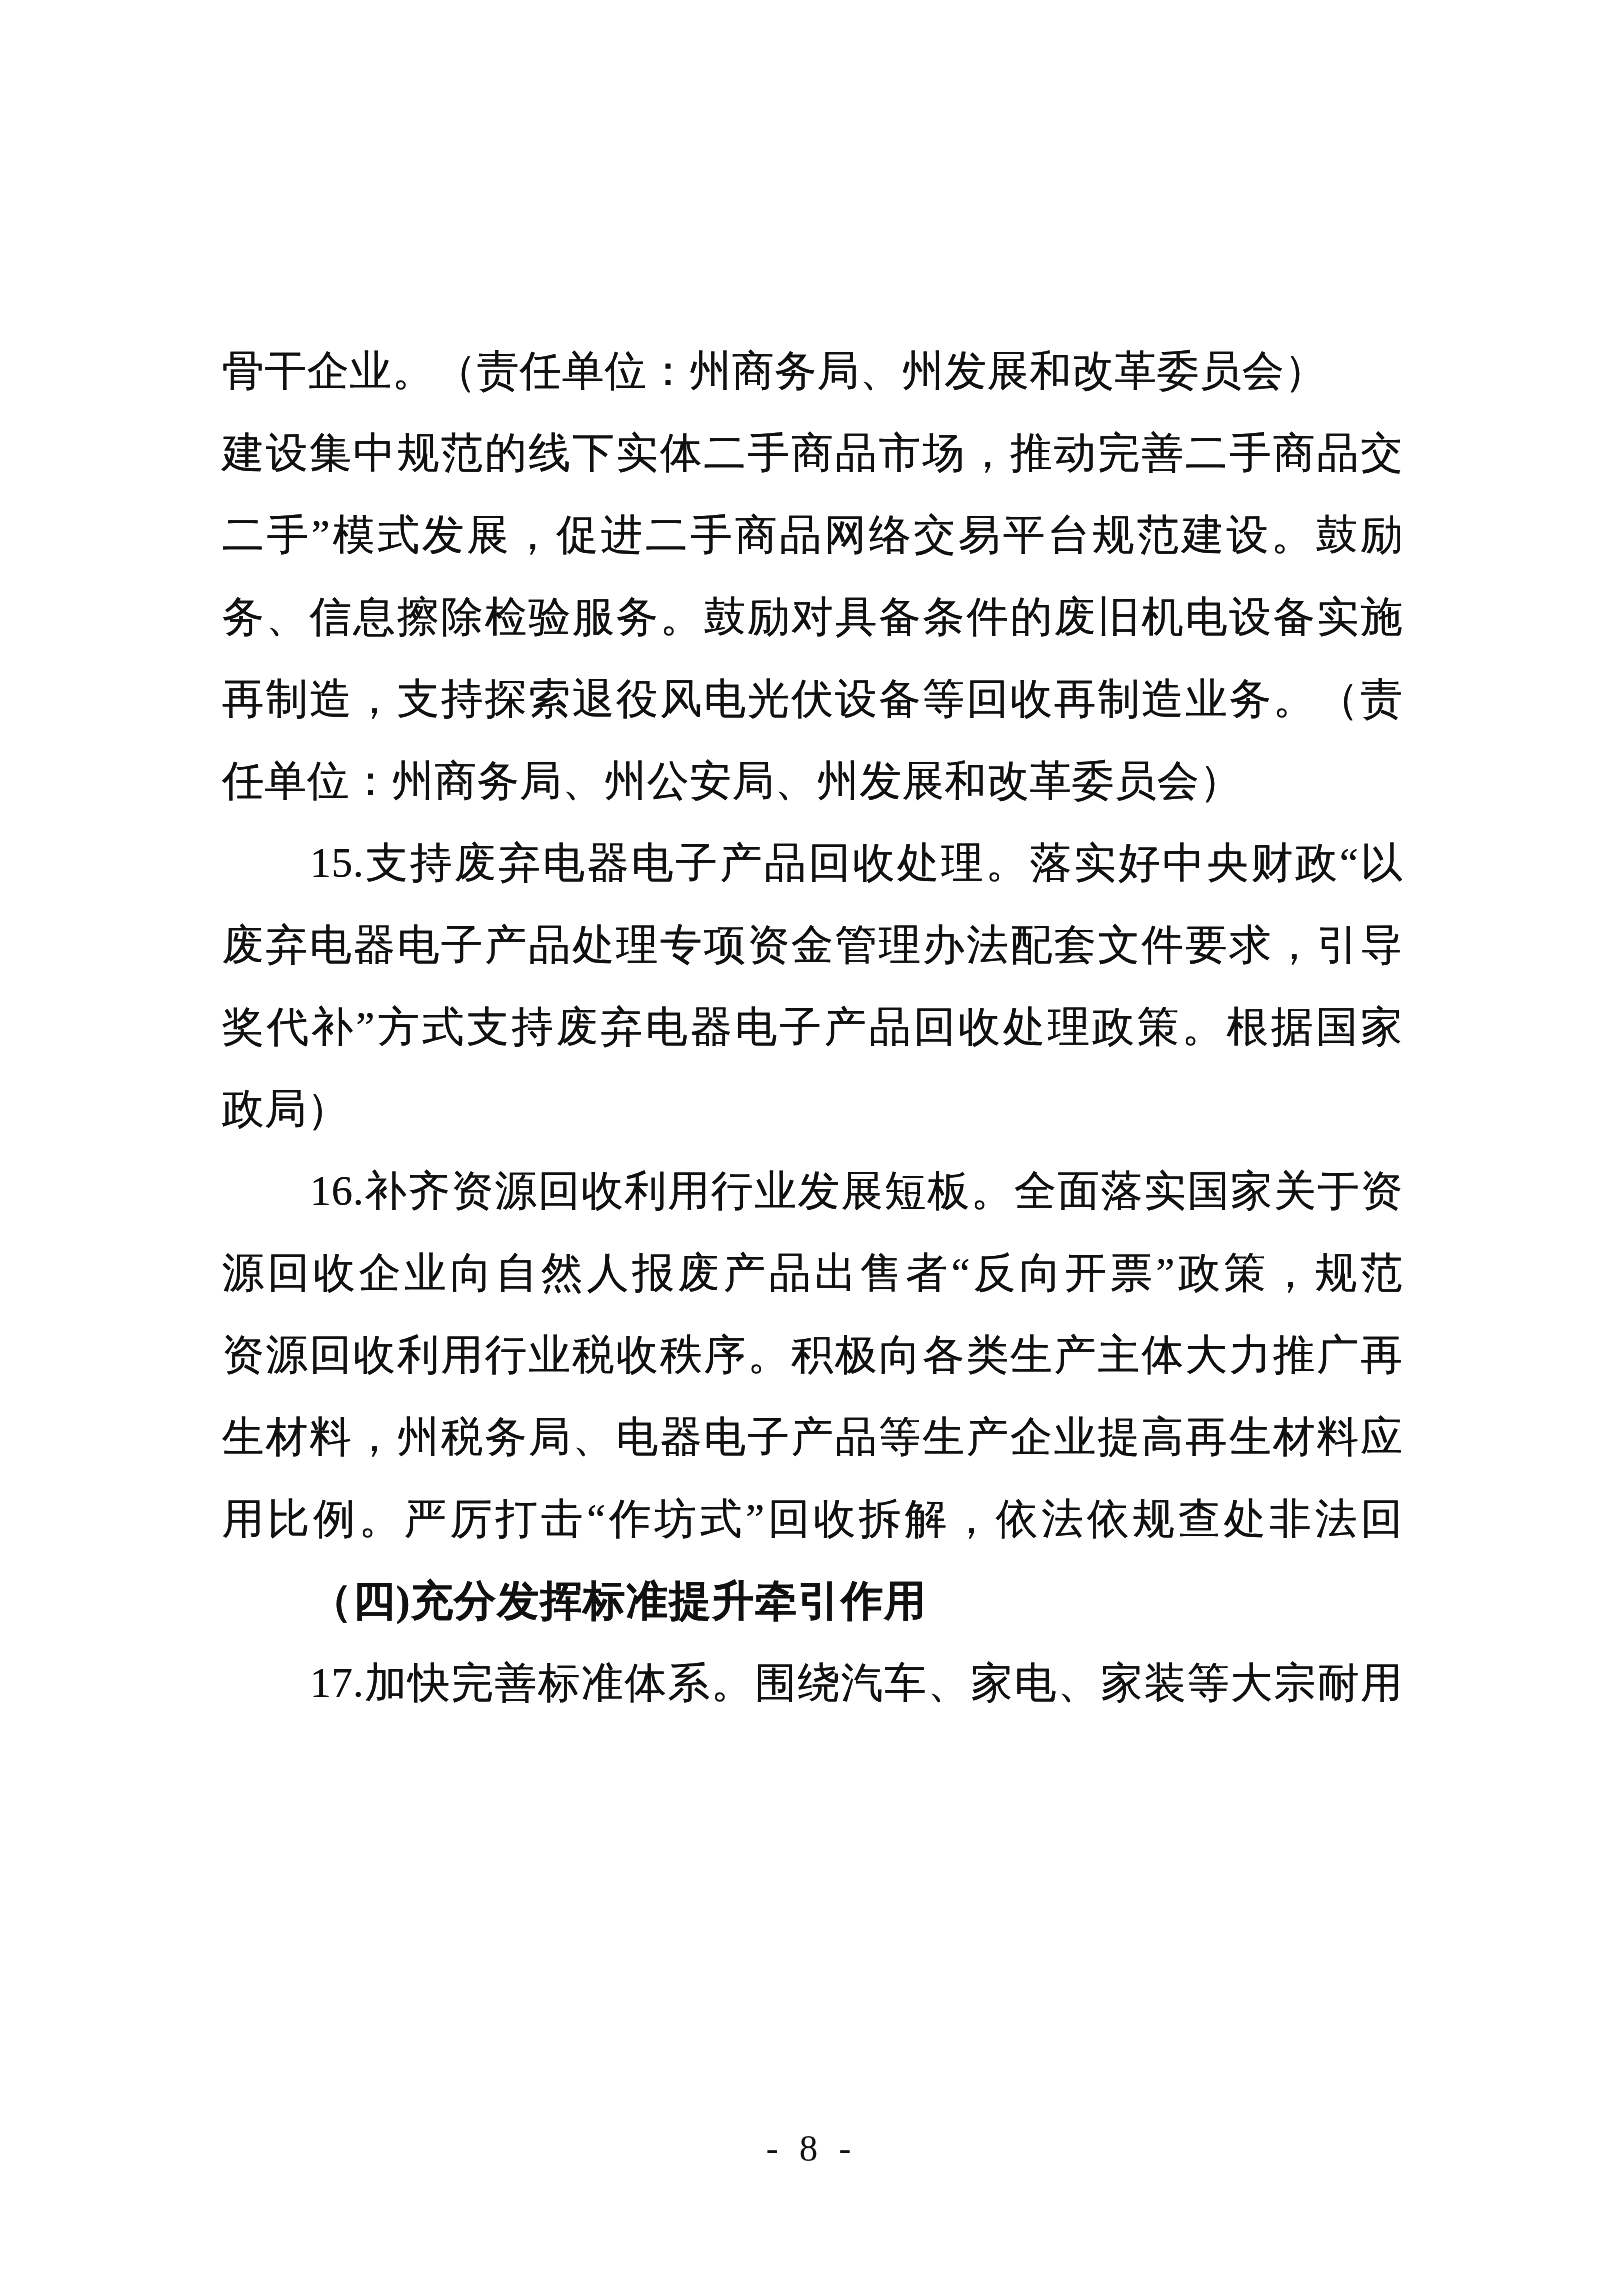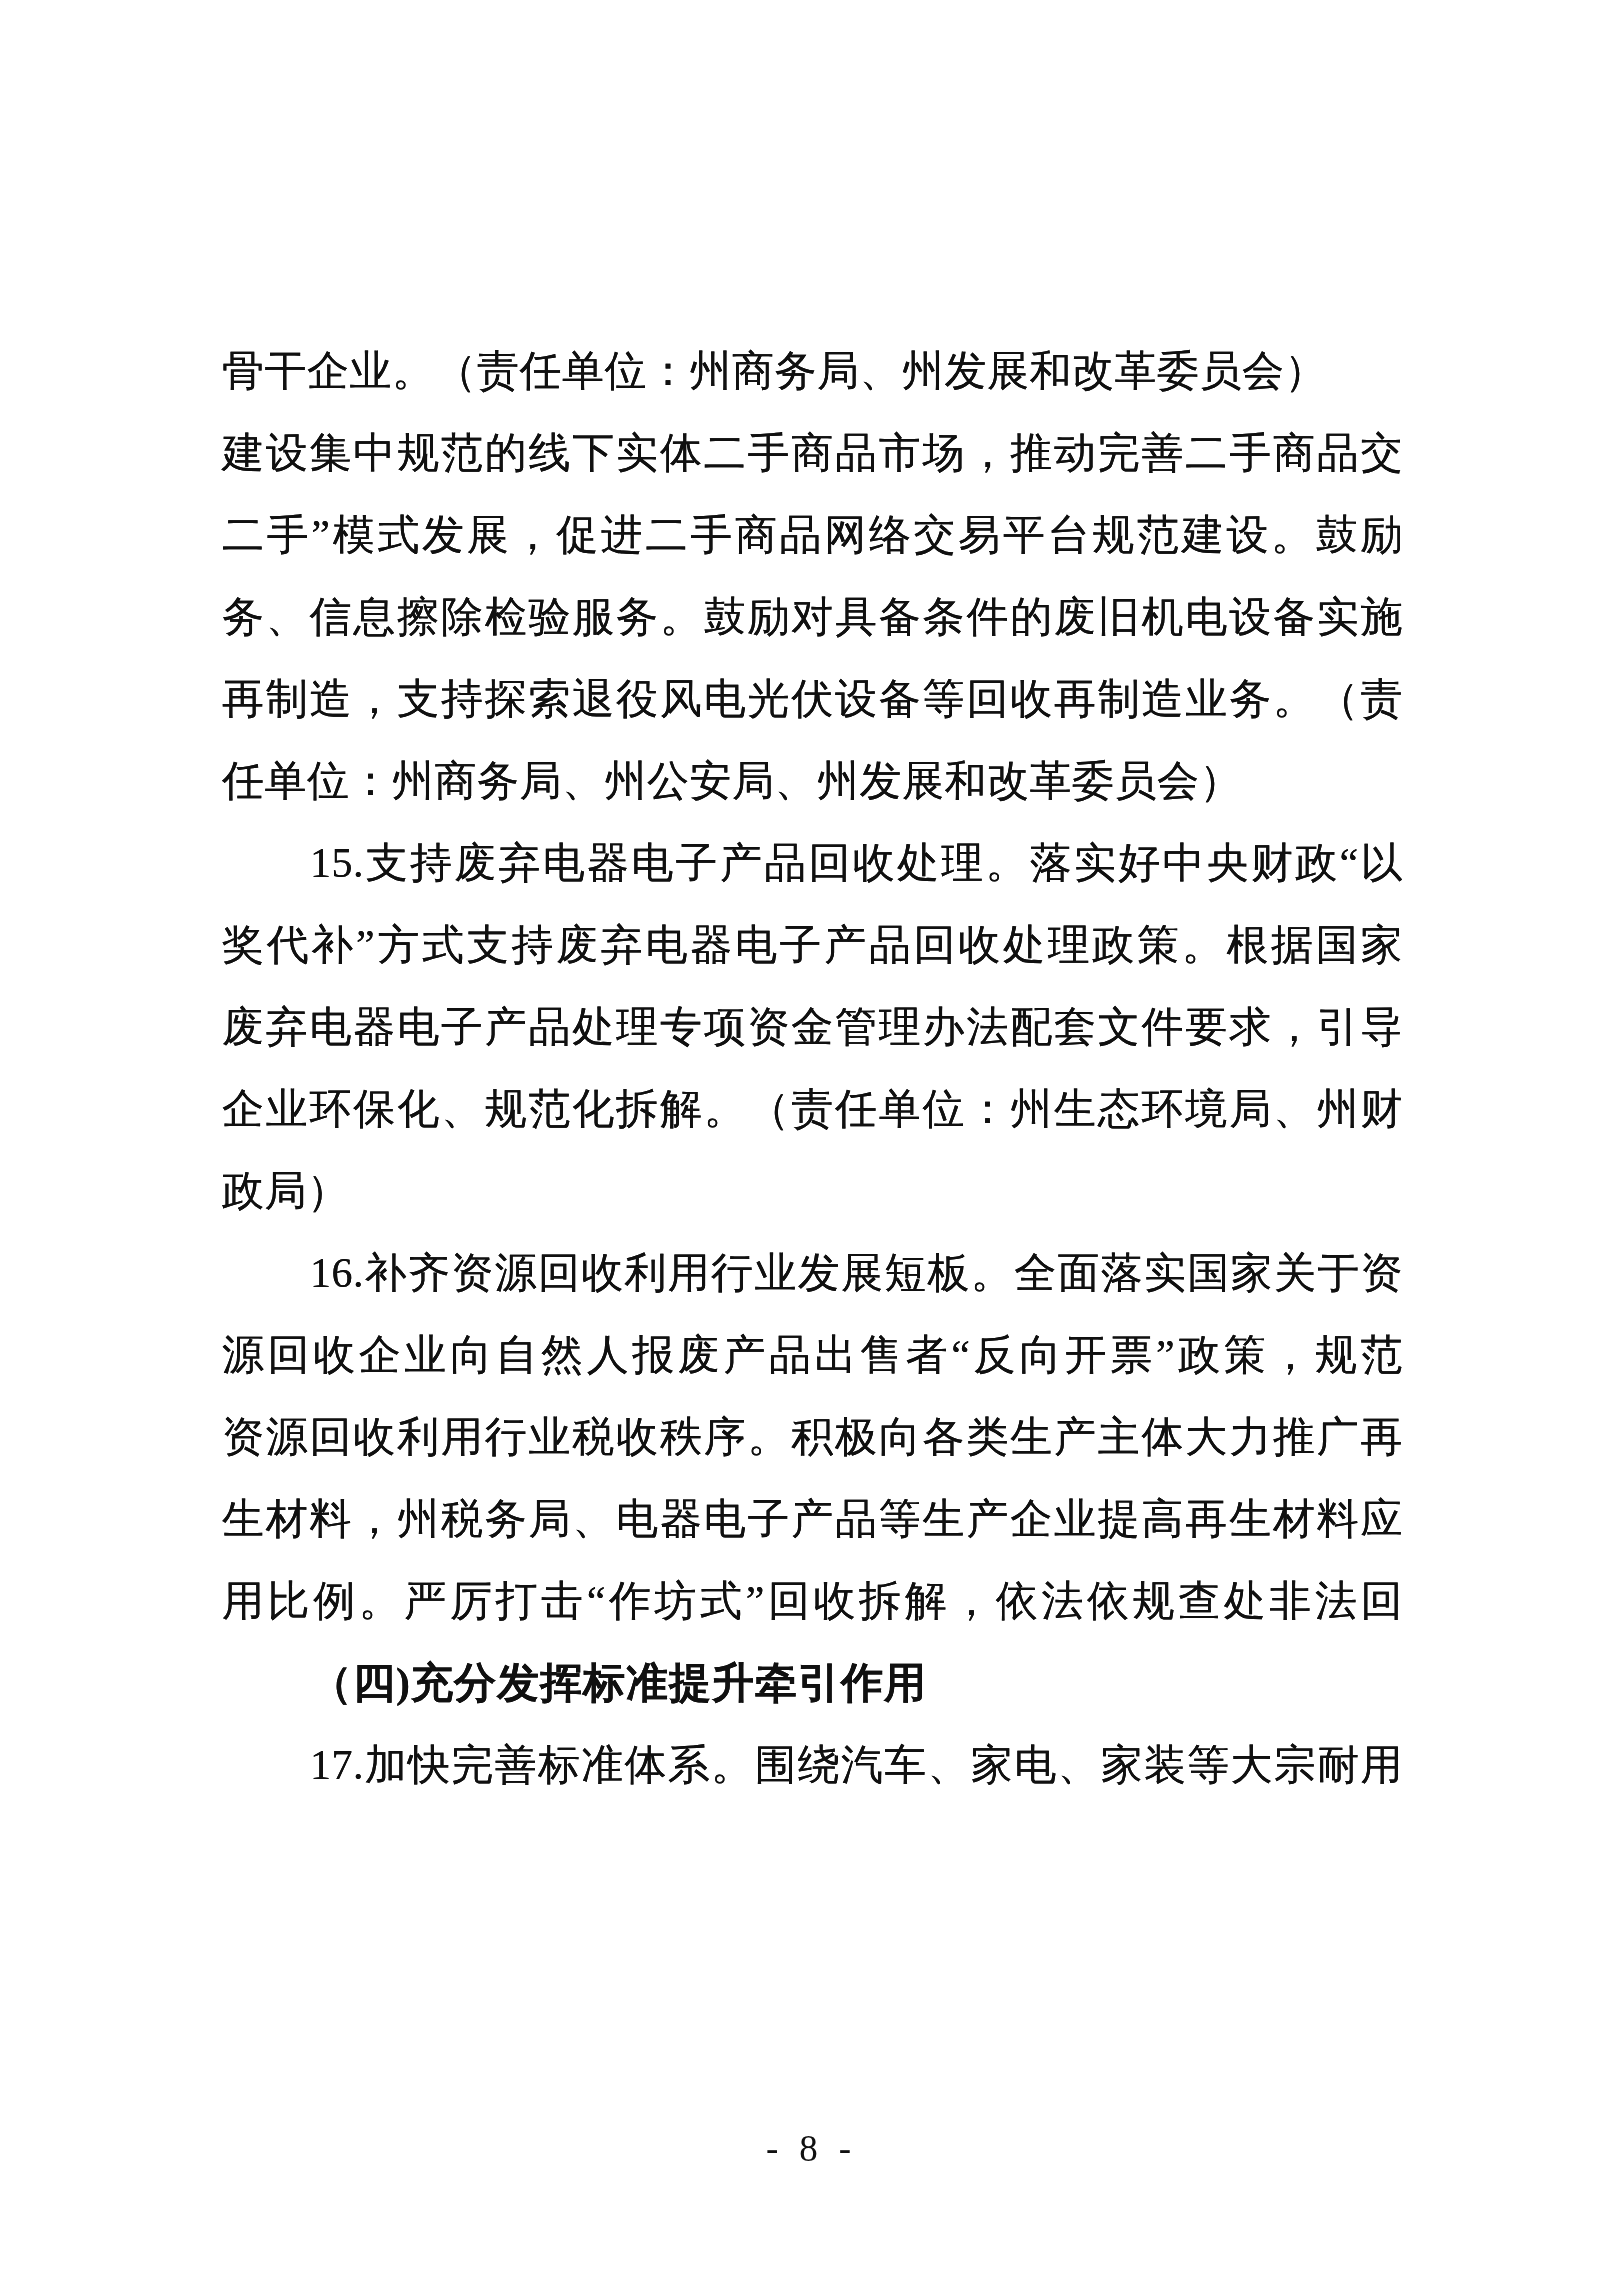--- a/index.html
+++ b/index.html
@@ -61,23 +61,22 @@
 
 <div class="page">
   <div class="body-text">
     <div class="line">骨干企业。（责任单位：州商务局、州发展和改革委员会）</div>
     <div class="line full">建设集中规范的线下实体二手商品市场，推动完善二手商品交</div>
     <div class="line full">二手”模式发展，促进二手商品网络交易平台规范建设。鼓励</div>
     <div class="line full">务、信息擦除检验服务。鼓励对具备条件的废旧机电设备实施</div>
     <div class="line full">再制造，支持探索退役风电光伏设备等回收再制造业务。（责</div>
     <div class="line">任单位：州商务局、州公安局、州发展和改革委员会）</div>
     <div class="line indent full">15.支持废弃电器电子产品回收处理。落实好中央财政“以</div>
+    <div class="line full">废弃电器电子产品处理专项资金管理办法配套文件要求，引导</div>
     <div class="line full">奖代补”方式支持废弃电器电子产品回收处理政策。根据国家</div>
-    <div class="line full">废弃电器电子产品处理专项资金管理办法配套文件要求，引导</div>
-    <div class="line full">企业环保化、规范化拆解。（责任单位：州生态环境局、州财</div>
     <div class="line">政局）</div>
     <div class="line indent full">16.补齐资源回收利用行业发展短板。全面落实国家关于资</div>
     <div class="line full">源回收企业向自然人报废产品出售者“反向开票”政策，规范</div>
     <div class="line full">资源回收利用行业税收秩序。积极向各类生产主体大力推广再</div>
     <div class="line full">生材料，州税务局、电器电子产品等生产企业提高再生材料应</div>
     <div class="line full">用比例。严厉打击“作坊式”回收拆解，依法依规查处非法回</div>
     <div class="line indent bold">（四)充分发挥标准提升牵引作用</div>
     <div class="line indent full">17.加快完善标准体系。围绕汽车、家电、家装等大宗耐用</div>
   </div>
 

